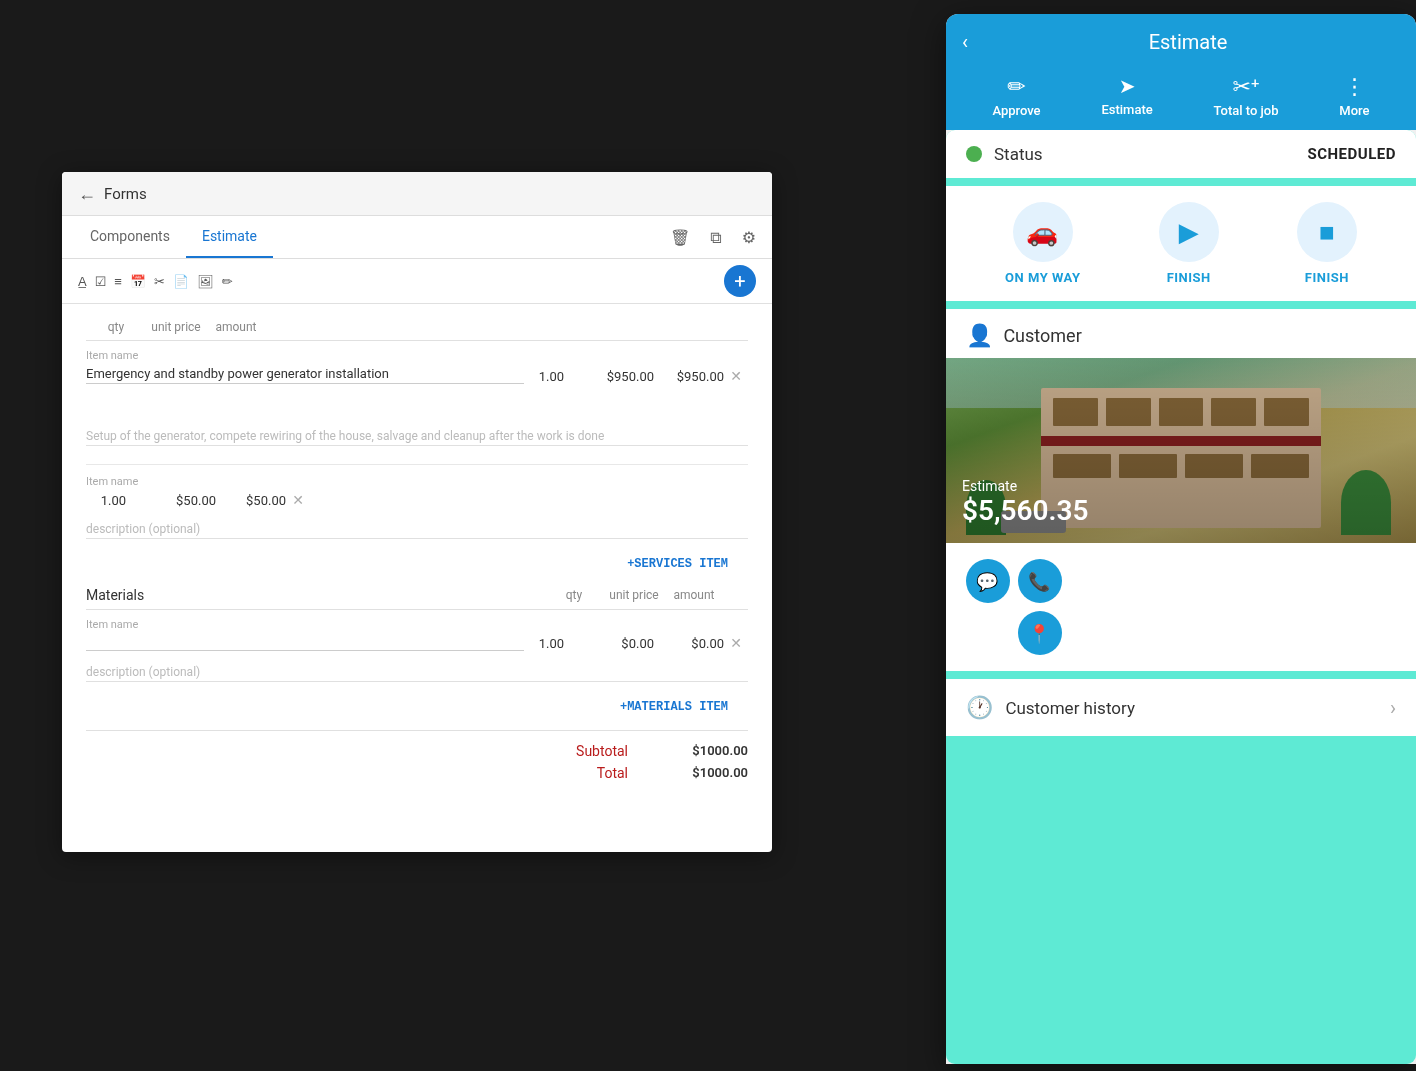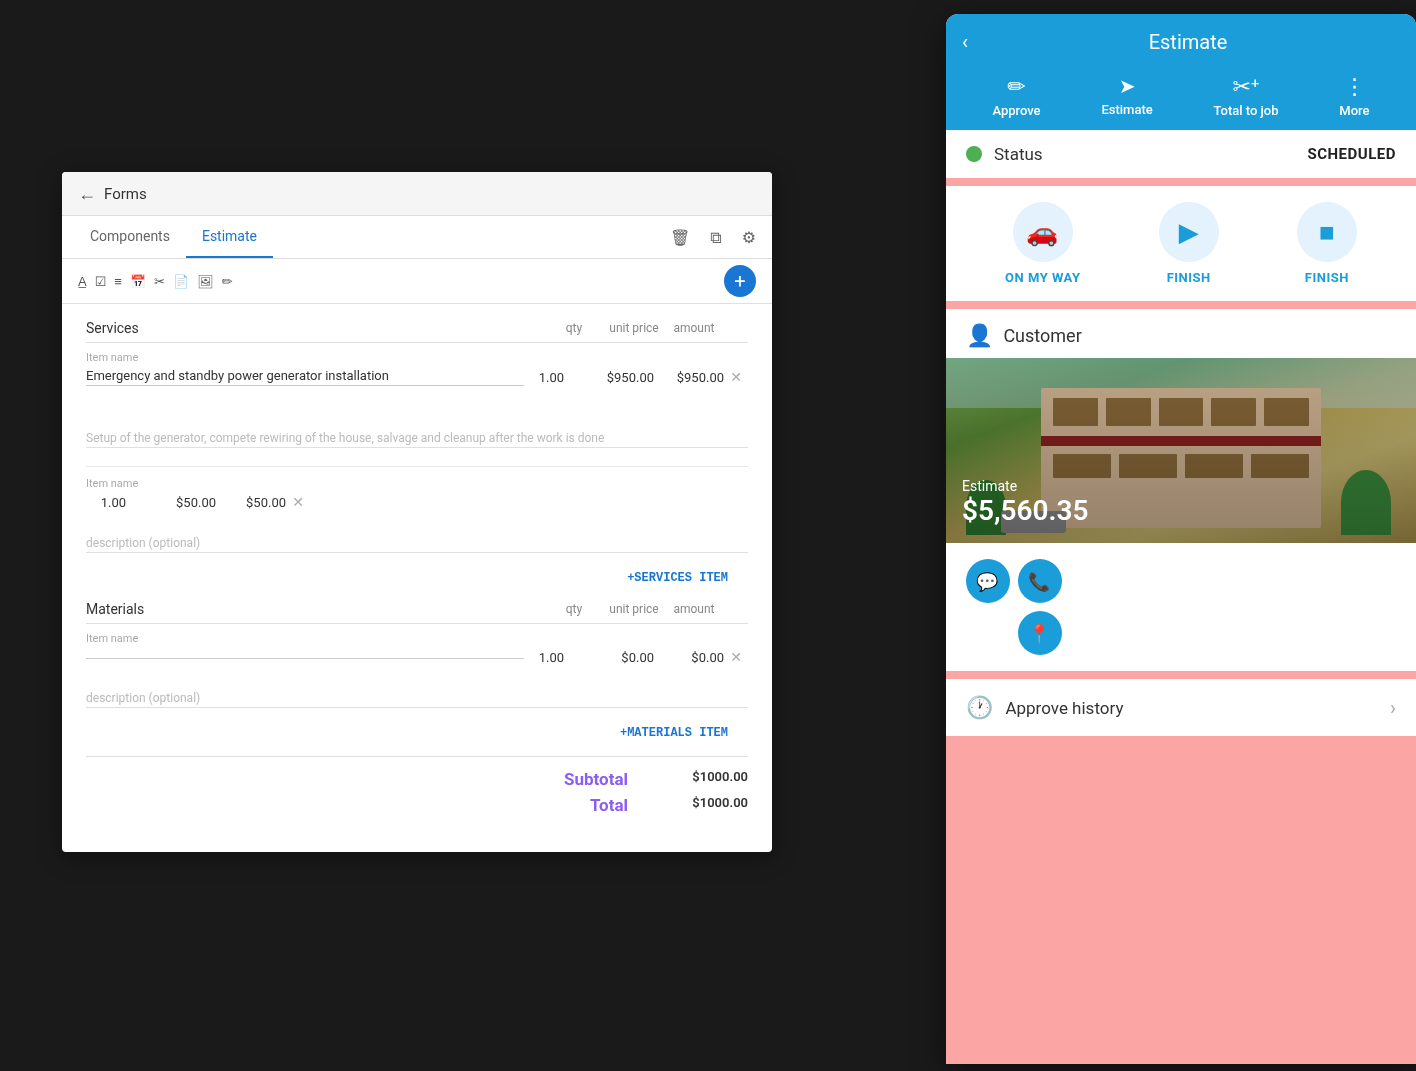--- a/index.html
+++ b/index.html
@@ -118,22 +118,22 @@
     }
     .section-col {
       font-size: 12px;
       color: #888;
       width: 60px;
       text-align: center;
     }
 
     .item-row {
       display: flex;
-      align-items: center;
-      margin-bottom: 16px;
+      align-items: flex-end;
+      margin-bottom: 4px;
     }
     .item-label {
       font-size: 11px;
       color: #aaa;
       margin-bottom: 2px;
     }
     .item-name-input {
       flex: 2;
     }
     .item-name {
@@ -203,23 +203,23 @@
       padding-top: 12px;
       margin-top: 8px;
     }
     .total-row {
       display: flex;
       justify-content: flex-end;
       gap: 40px;
       margin-bottom: 6px;
     }
     .total-label {
-      font-size: 17px;
-      color: #8b5cf6;
-      font-weight: 700;
+      font-size: 14px;
+      color: #b91c1c;
+      font-weight: 400;
     }
     .total-value {
       font-size: 13px;
       color: #333;
       font-weight: 600;
       width: 80px;
       text-align: right;
     }
 
     
@@ -277,21 +277,22 @@
       font-size: 22px;
     }
     .mobile-action-label {
       font-size: 13px;
       font-weight: 500;
     }
 
     .mobile-body {
       flex: 1;
       overflow-y: auto;
-      background: #fca5a5;
+      background: #5eead4;
+      border-radius: 9px;
     }
 
     
     .status-section {
       background: #fff;
       padding: 14px 20px;
       display: flex;
       align-items: center;
       margin-bottom: 8px;
     }
@@ -498,21 +499,20 @@
     <span style="font-size:13px;color:#555;">✂</span>
     <span style="font-size:13px;color:#555;">📄</span>
     <span style="font-size:13px;color:#555;">🖼</span>
     <span style="font-size:13px;color:#555;">✏</span>
     <div class="toolbar-btn-blue">+</div>
   </div>
 
   <div class="desktop-content">
 
     <div class="section-header">
-      <span class="section-title">Services</span>
       <span class="section-col">qty</span>
       <span class="section-col">unit price</span>
       <span class="section-col">amount</span>
       <span style="width:24px;"></span>
     </div>
 
     <div>
       <div style="margin-bottom:2px;">
         <div class="item-label">Item name</div>
       </div>
@@ -702,17 +702,17 @@
             <div class="contact-icon-btn location">
               <span>📍</span>
             </div>
           </div>
         </div>
       </div>
     </div>
 
     <div class="history-section">
       <span class="history-icon">🕐</span>
-      <span class="history-label">Approve history</span>
+      <span class="history-label">Customer history</span>
       <span class="history-arrow">›</span>
     </div>
   </div>
 </div>
 
 </body></html>

